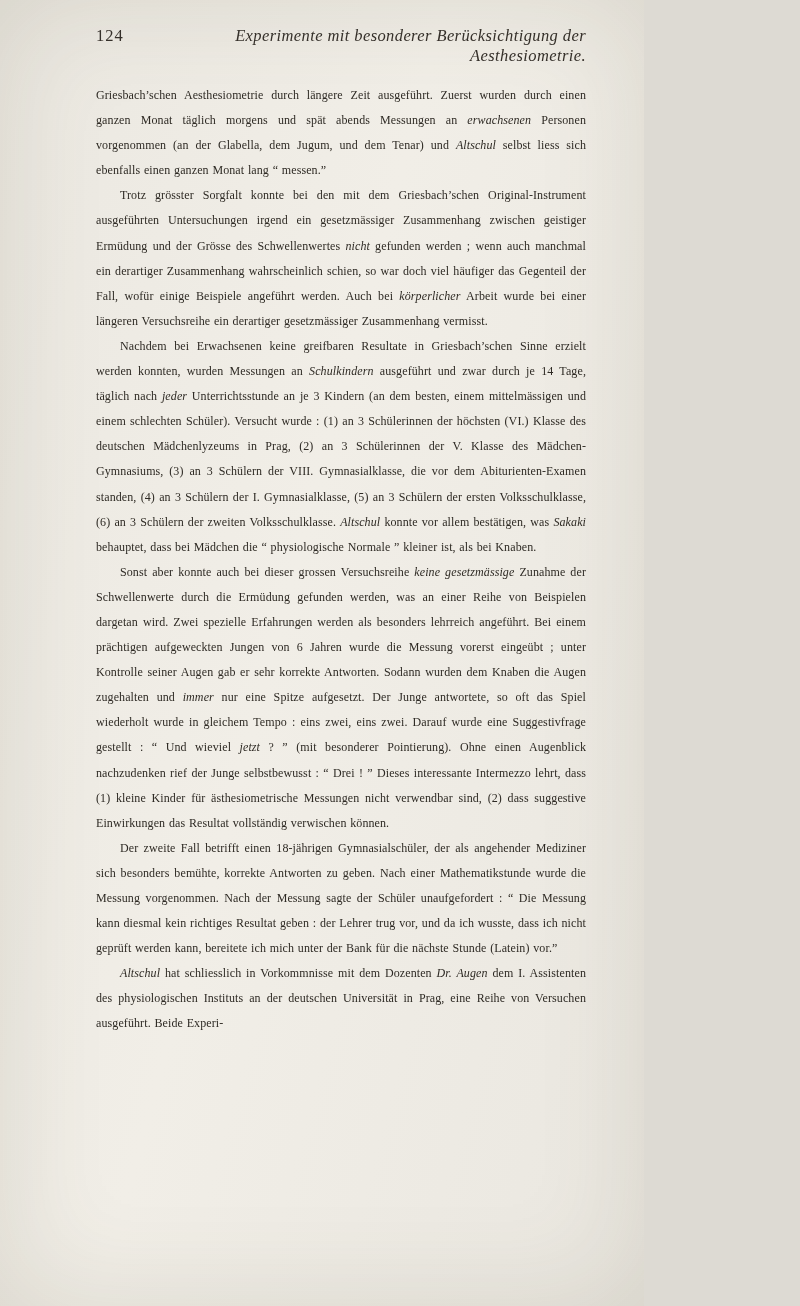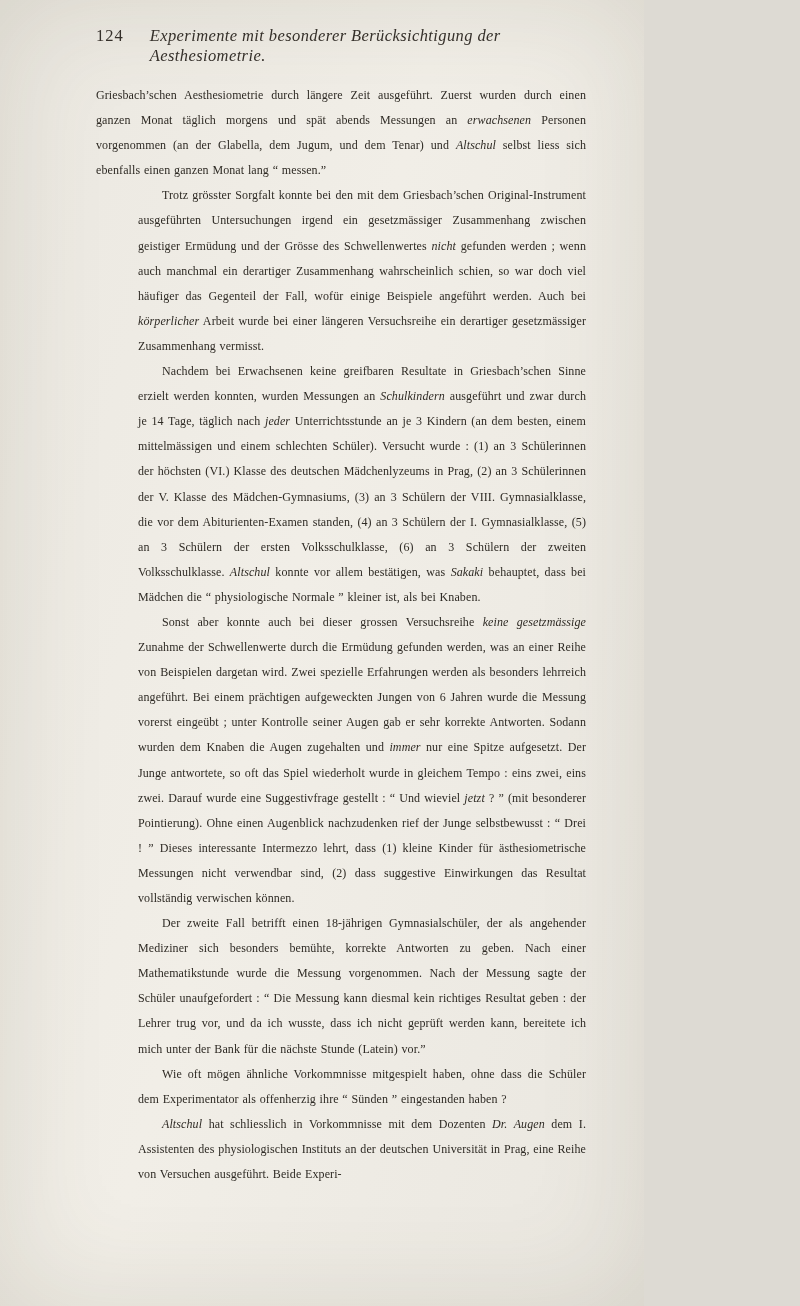--- a/index.html
+++ b/index.html
@@ -29,53 +29,51 @@
     font-size: 16.5px;
     margin-bottom: 17px;
     color: #35302a;
   }
   .page-num {
     margin-right: 26px;
     letter-spacing: 1px;
   }
   .head-title {
     flex: 1;
-    text-align: left;
+    text-align: right;
     font-style: italic;
     letter-spacing: 0.4px;
   }
   .body-text {
     font-size: 12px;
     line-height: 25.1px;
     text-align: justify;
     letter-spacing: 0.1px;
     word-spacing: 0.6px;
     hyphens: auto;
   }
   .para {
     margin: 0;
   }
   .para.indent {
     text-indent: 24px;
-    margin-left: 42px;
   }
   .body-text em {
     font-style: italic;
   }
 </style>
 </head>
 <body>
 
 <div class="page">
   <div class="running-head">
     <span class="page-num">124</span>
     <span class="head-title">Experimente mit besonderer Berücksichtigung der Aesthesiometrie.</span>
   </div>
   <div class="body-text">
       <p class="para"><span>Griesbach’schen Aesthesiometrie durch längere Zeit ausgeführt. Zuerst wurden durch einen ganzen Monat täglich morgens und spät abends Messungen an </span><em>erwachsenen</em><span> Personen vorgenommen (an der Glabella, dem Jugum, und dem Tenar) und </span><em>Altschul</em><span> selbst liess sich ebenfalls einen ganzen Monat lang “ messen.”</span></p>
       <p class="para indent"><span>Trotz grösster Sorgfalt konnte bei den mit dem Griesbach’schen Original-Instrument ausgeführten Untersuchungen irgend ein gesetzmässiger Zusammenhang zwischen geistiger Ermüdung und der Grösse des Schwellenwertes </span><em>nicht</em><span> gefunden werden ; wenn auch manchmal ein derartiger Zusammenhang wahrscheinlich schien, so war doch viel häufiger das Gegenteil der Fall, wofür einige Beispiele angeführt werden. Auch bei </span><em>körperlicher</em><span> Arbeit wurde bei einer längeren Versuchsreihe ein derartiger gesetzmässiger Zusammenhang vermisst.</span></p>
       <p class="para indent"><span>Nachdem bei Erwachsenen keine greifbaren Resultate in Griesbach’schen Sinne erzielt werden konnten, wurden Messungen an </span><em>Schulkindern</em><span> ausgeführt und zwar durch je 14 Tage, täglich nach </span><em>jeder</em><span> Unterrichtsstunde an je 3 Kindern (an dem besten, einem mittelmässigen und einem schlechten Schüler). Versucht wurde : (1) an 3 Schülerinnen der höchsten (VI.) Klasse des deutschen Mädchenlyzeums in Prag, (2) an 3 Schülerinnen der V. Klasse des Mädchen-Gymnasiums, (3) an 3 Schülern der VIII. Gymnasialklasse, die vor dem Abiturienten-Examen standen, (4) an 3 Schülern der I. Gymnasialklasse, (5) an 3 Schülern der ersten Volksschulklasse, (6) an 3 Schülern der zweiten Volksschulklasse. </span><em>Altschul</em><span> konnte vor allem bestätigen, was </span><em>Sakaki</em><span> behauptet, dass bei Mädchen die “ physiologische Normale ” kleiner ist, als bei Knaben.</span></p>
       <p class="para indent"><span>Sonst aber konnte auch bei dieser grossen Versuchsreihe </span><em>keine gesetzmässige</em><span> Zunahme der Schwellenwerte durch die Ermüdung gefunden werden, was an einer Reihe von Beispielen dargetan wird. Zwei spezielle Erfahrungen werden als besonders lehrreich angeführt. Bei einem prächtigen aufgeweckten Jungen von 6 Jahren wurde die Messung vorerst eingeübt ; unter Kontrolle seiner Augen gab er sehr korrekte Antworten. Sodann wurden dem Knaben die Augen zugehalten und </span><em>immer</em><span> nur eine Spitze aufgesetzt. Der Junge antwortete, so oft das Spiel wiederholt wurde in gleichem Tempo : eins zwei, eins zwei. Darauf wurde eine Suggestivfrage gestellt : “ Und wieviel </span><em>jetzt</em><span> ? ” (mit besonderer Pointierung). Ohne einen Augenblick nachzudenken rief der Junge selbstbewusst : “ Drei ! ” Dieses interessante Intermezzo lehrt, dass (1) kleine Kinder für ästhesiometrische Messungen nicht verwendbar sind, (2) dass suggestive Einwirkungen das Resultat vollständig verwischen können.</span></p>
       <p class="para indent"><span>Der zweite Fall betrifft einen 18-jährigen Gymnasialschüler, der als angehender Mediziner sich besonders bemühte, korrekte Antworten zu geben. Nach einer Mathematikstunde wurde die Messung vorgenommen. Nach der Messung sagte der Schüler unaufgefordert : “ Die Messung kann diesmal kein richtiges Resultat geben : der Lehrer trug vor, und da ich wusste, dass ich nicht geprüft werden kann, bereitete ich mich unter der Bank für die nächste Stunde (Latein) vor.”</span></p>
-      <p class="para indent"><span>Wie oft mögen ähnliche Vorkommnisse mitgespielt haben, ohne dass die Schüler dem Experimentator als offenherzig ihre “ Sünden ” eingestanden haben ?</span></p>
       <p class="para indent"><em>Altschul</em><span> hat schliesslich in Vorkommnisse mit dem Dozenten </span><em>Dr. Augen</em><span> dem I. Assistenten des physiologischen Instituts an der deutschen Universität in Prag, eine Reihe von Versuchen ausgeführt. Beide Experi-</span></p>
     </div>
 </div>
 
 </body></html>

